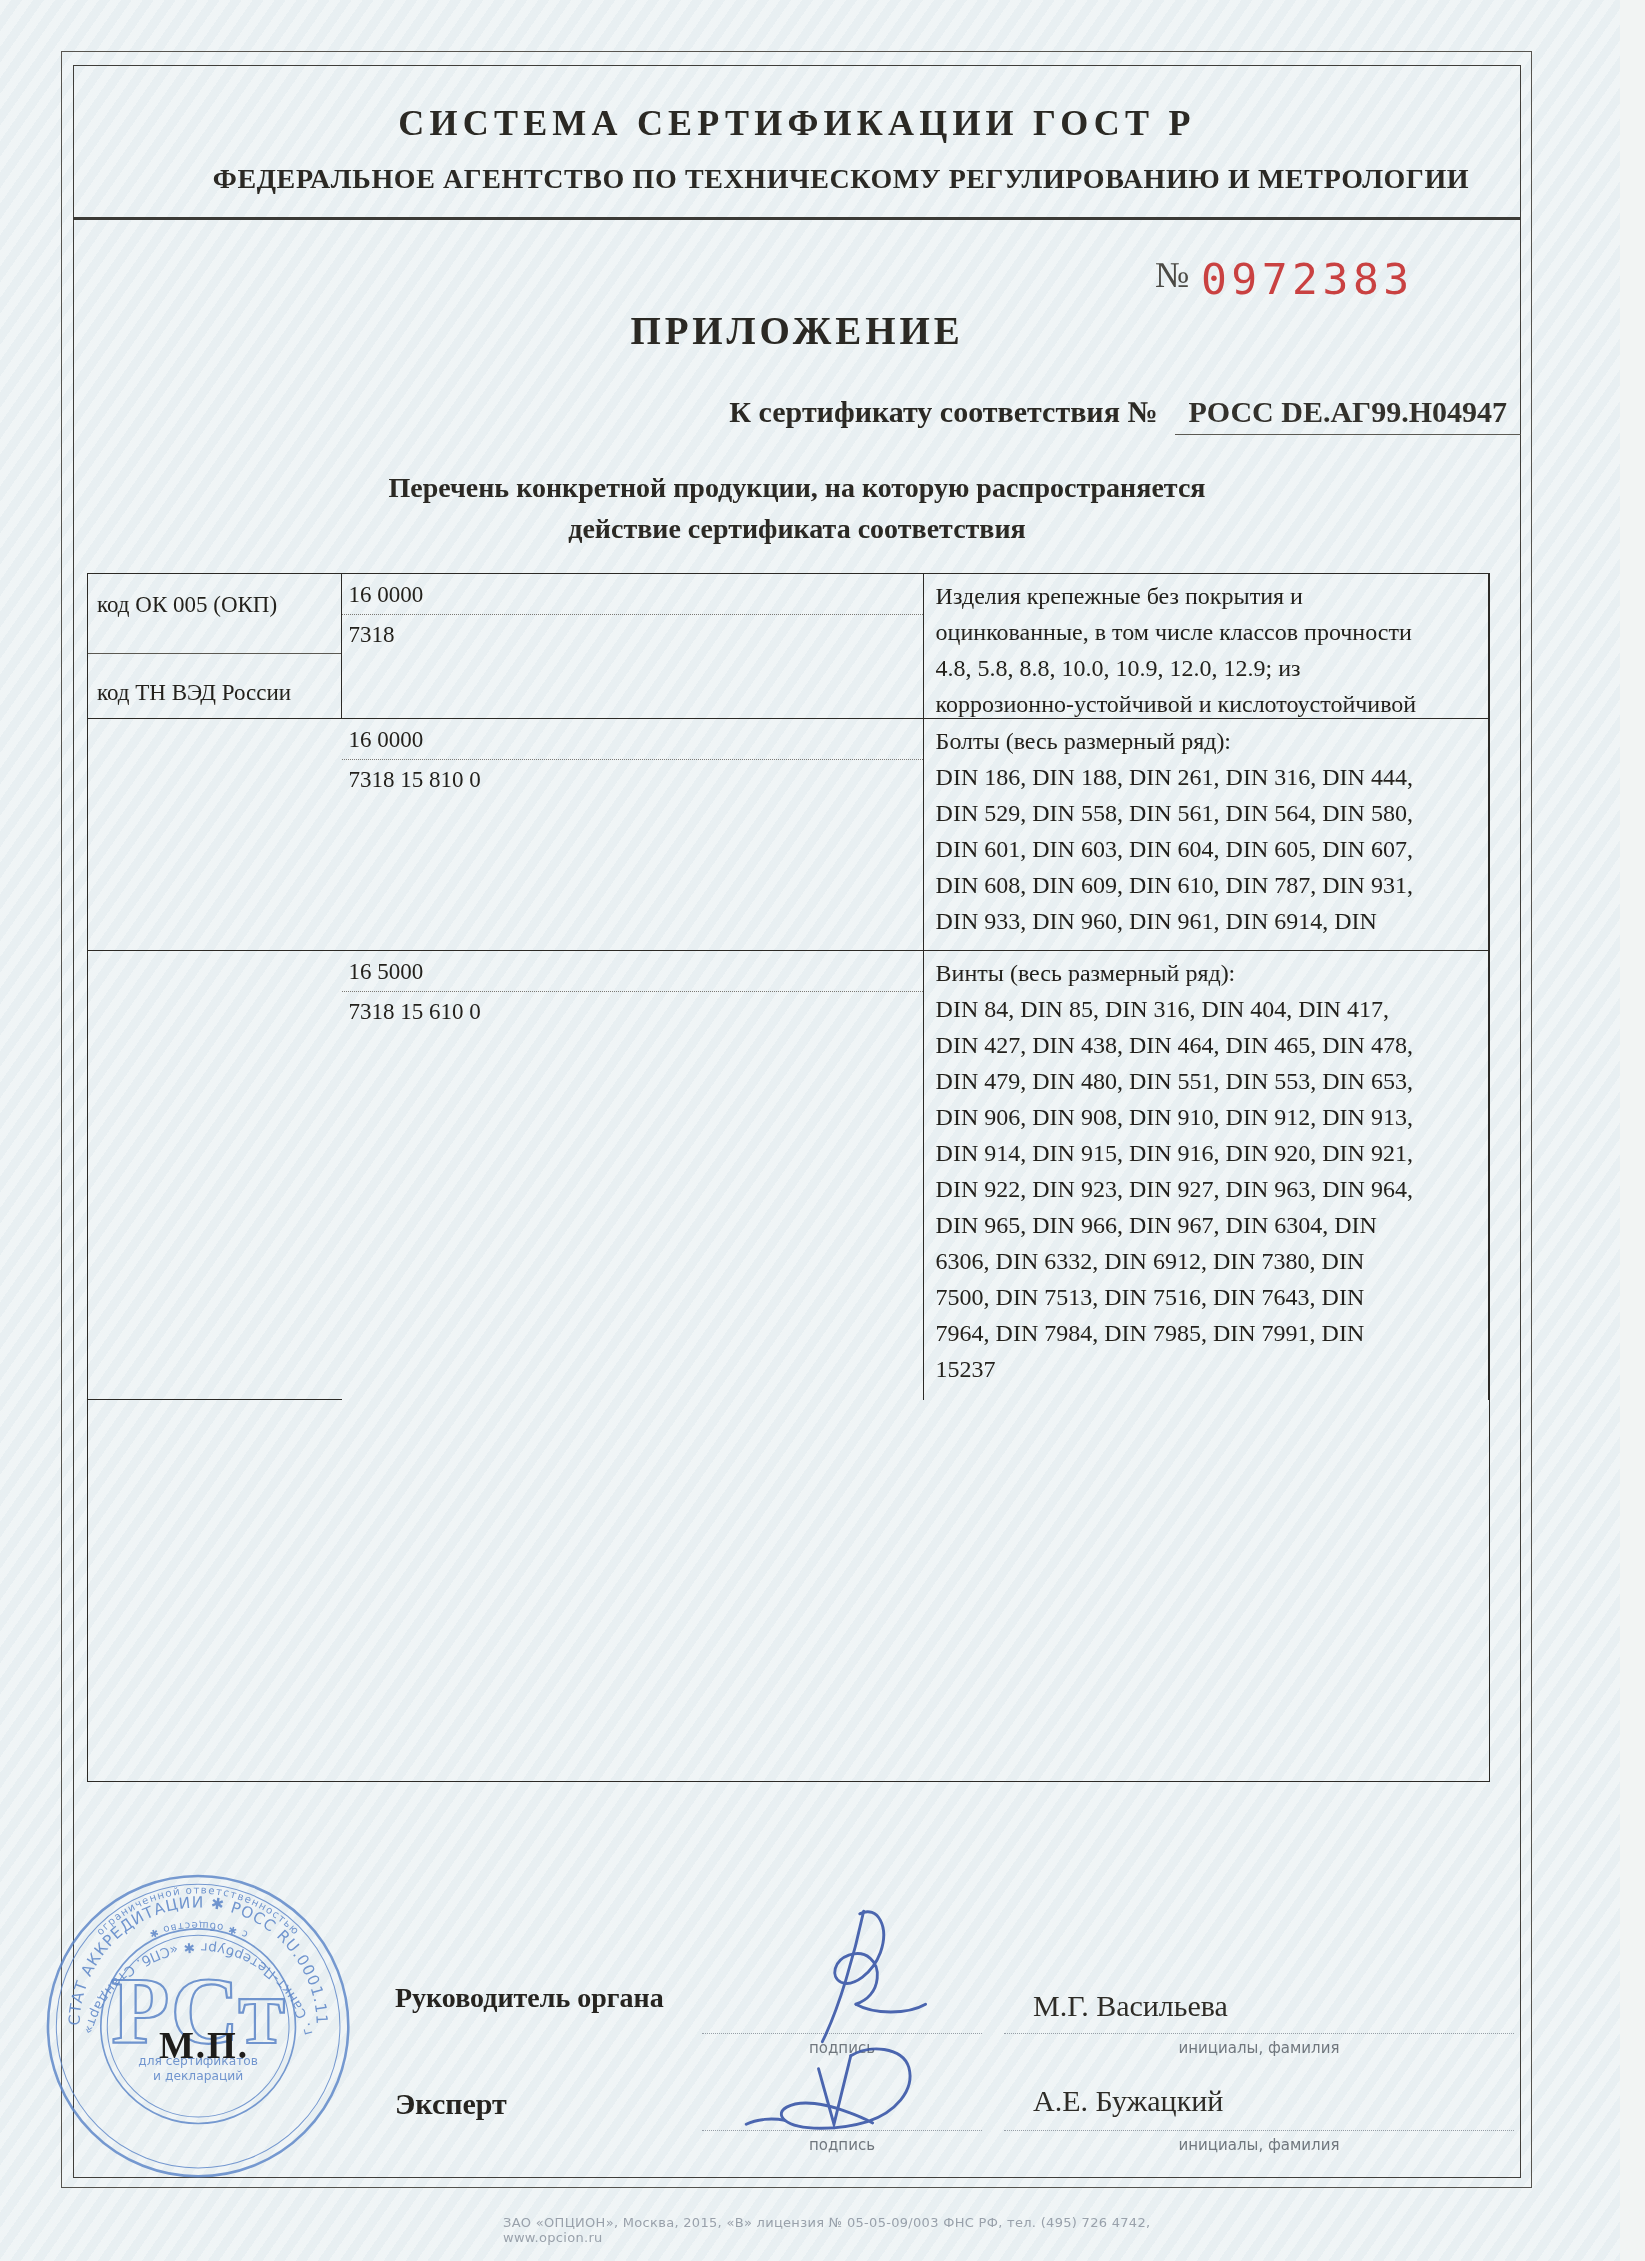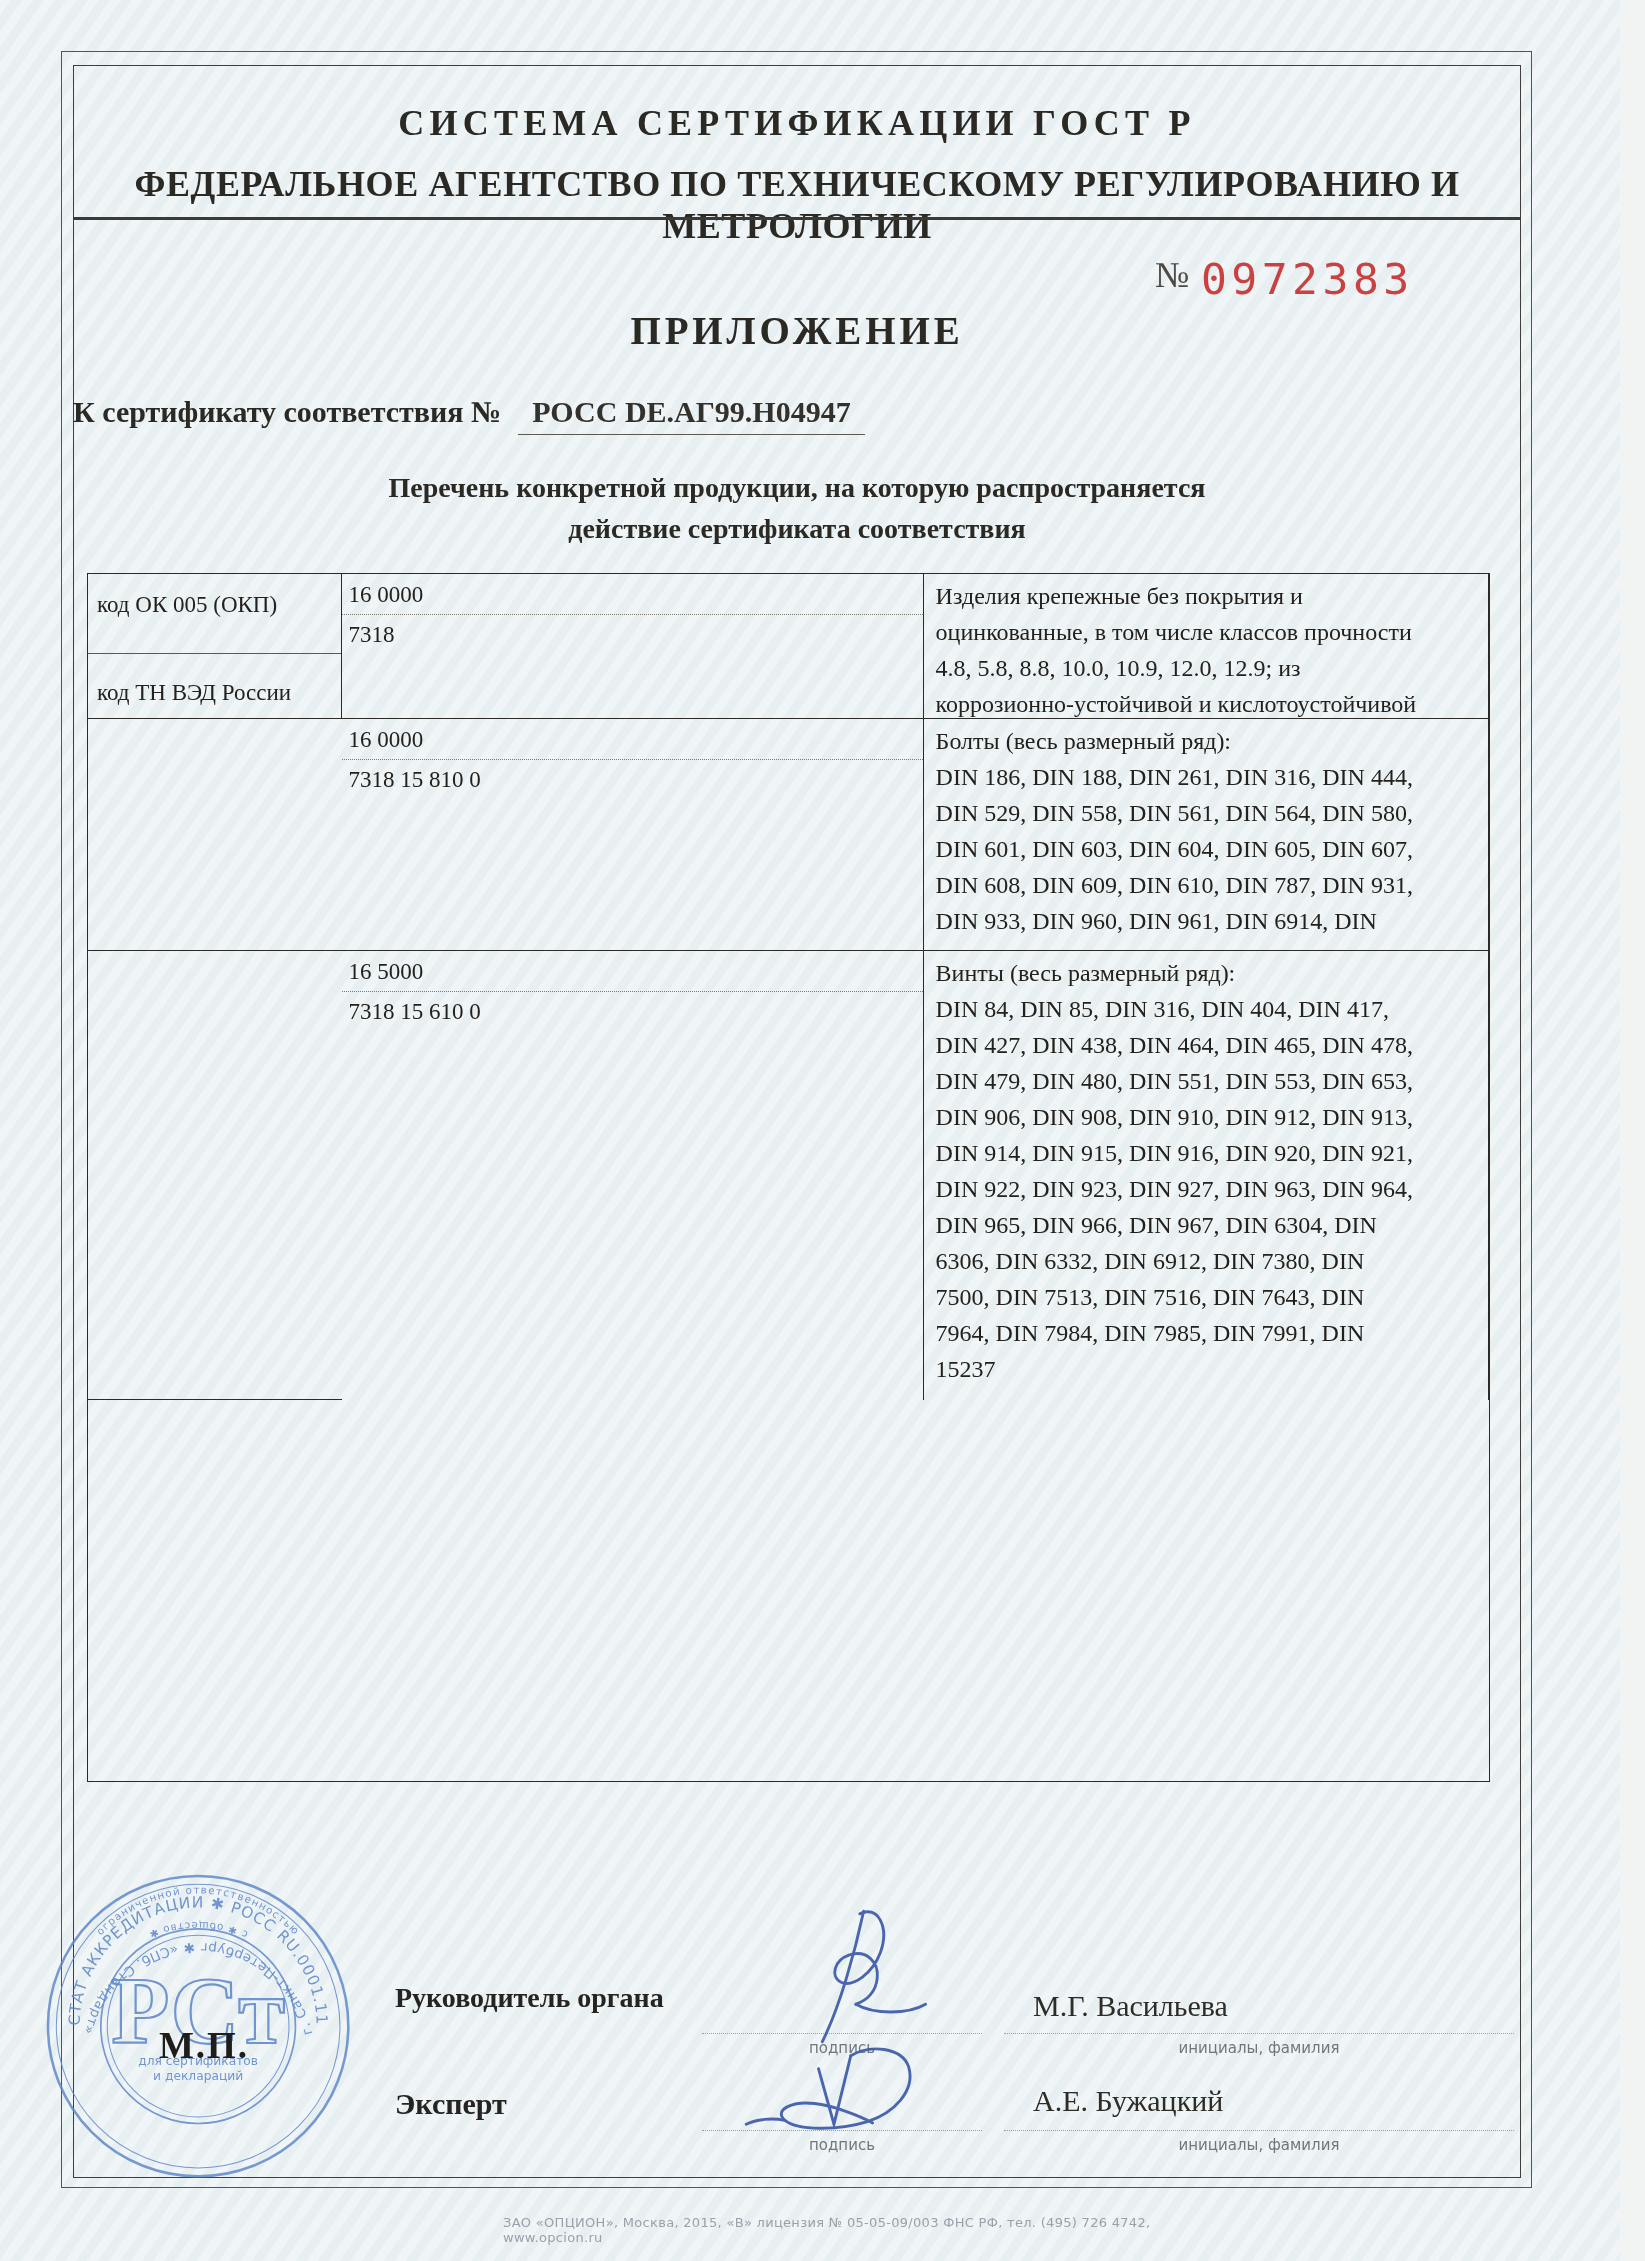--- a/index.html
+++ b/index.html
@@ -19,35 +19,35 @@
   .frame-outer{
     position:absolute;left:61px;top:51px;width:1471px;height:2137px;
     border:1.3px solid #56544f;box-sizing:border-box;
   }
   .frame-inner{
     position:absolute;left:73px;top:65px;width:1448px;height:2113px;
     border:1.9px solid #403e3a;box-sizing:border-box;
   }
   .t-center{position:absolute;left:73px;width:1448px;text-align:center;color:#2b2924;}
   .system-title{top:102px;font-size:36px;font-weight:bold;letter-spacing:5.2px;}
-  .agency-title{top:163px;font-size:36px;font-weight:bold;letter-spacing:0.6px;}
+  .agency-title{top:163px;font-size:28px;font-weight:bold;letter-spacing:0.6px;margin-left:44px;}
   .header-divider{position:absolute;left:73px;top:217px;width:1448px;height:2.6px;background:#3b3a36;}
 
   .blank-number{position:absolute;left:1155px;top:257px;display:flex;gap:11.6px;align-items:flex-start;}
   .numero-sign{font-size:36px;color:#4b4a45;line-height:1;}
   .blank-digits{
     font-family:"DejaVu Sans Mono", monospace;
     font-size:43px;line-height:1;letter-spacing:4.5px;margin-top:1.3px;
   }
 
   .appendix-title{top:308px;font-size:39px;font-weight:bold;letter-spacing:3.9px;}
 
   .cert-line{
     position:absolute;left:73px;top:395px;width:1448px;
-    display:flex;justify-content:flex-start;align-items:baseline;gap:17px;color:#2b2924;
+    display:flex;justify-content:flex-end;align-items:baseline;gap:17px;color:#2b2924;
   }
   .cert-label{font-size:30px;font-weight:bold;}
   .cert-number{
     font-size:30px;font-weight:bold;color:#33312c;
     border-bottom:1.9px solid #5b5952;padding:0 14px 5.2px 14px;
   }
 
   .list-subtitle{
     top:467px;font-size:28px;font-weight:bold;line-height:41px;white-space:pre-line;
   }

